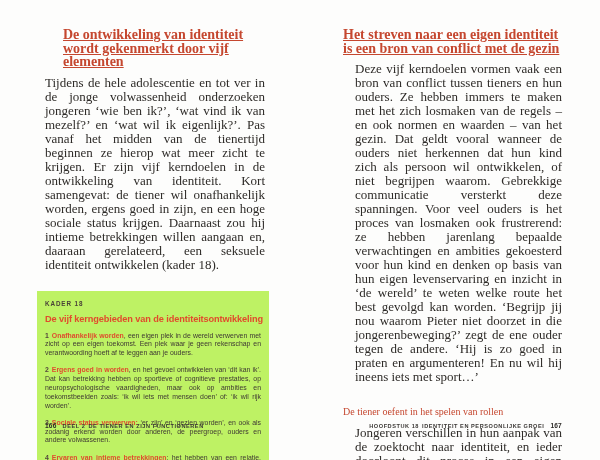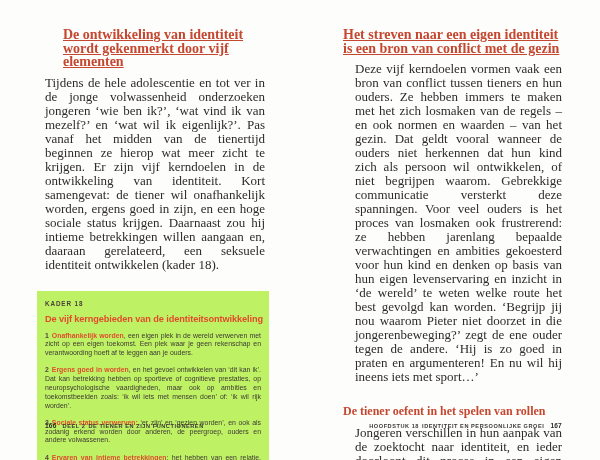--- a/index.html
+++ b/index.html
@@ -28,22 +28,22 @@
   .body-text{
     font-size:13px;line-height:14px;
     color:#2e2b28;
     text-align:justify;
     margin:7px 0 0 8px;
   }
   .page-right .body-text{margin-left:12px;}
 
   .sub-heading{
     font-family:"Liberation Serif", serif;
-    font-weight:700;
-    font-size:12px;line-height:13.5px;
+    font-weight:400;
+    font-size:10px;line-height:13.5px;
     color:#c5472f;
     margin:21px 0 0 0;
   }
 
   .kader-box{
     background:#bef264;
     margin-top:19px;
     padding:8px 8px 9px 8px;
     box-sizing:border-box;
     width:232px;

